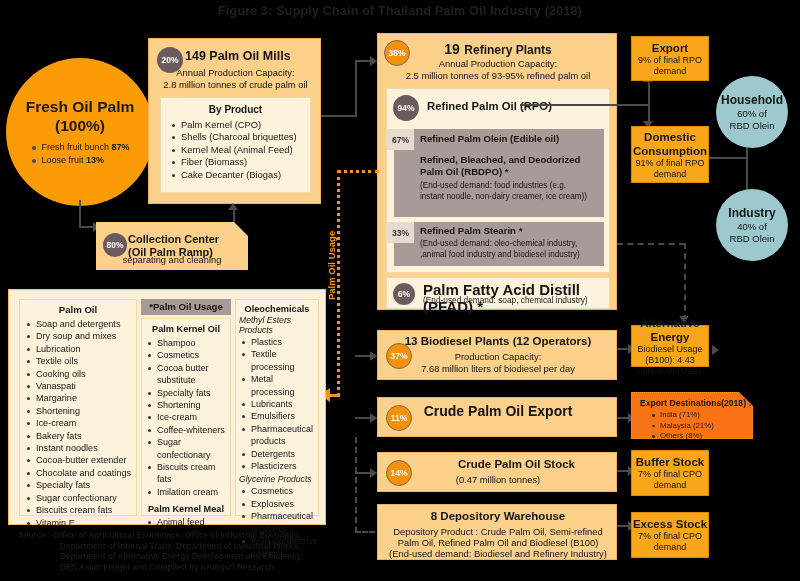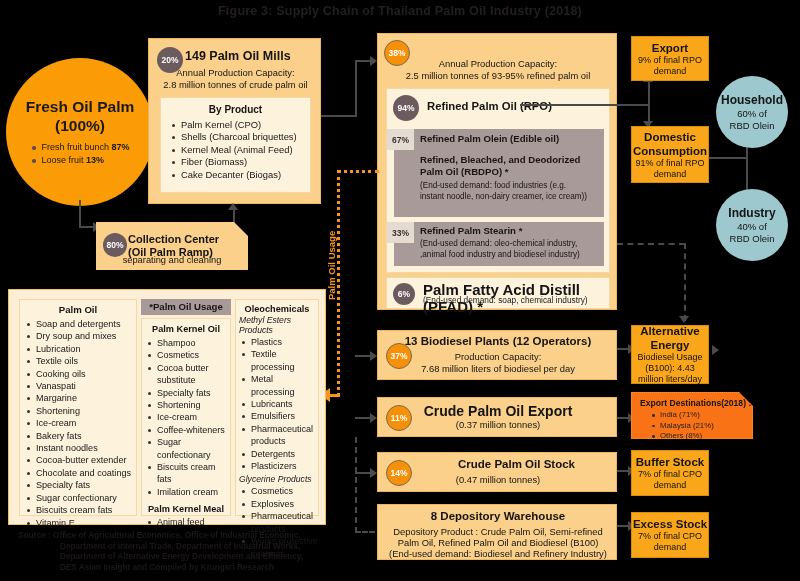--- a/index.html
+++ b/index.html
@@ -188,20 +188,24 @@
     <div class="pct dark" style="position:absolute;left:7px;top:11px;width:24px;height:24px;">80%</div>
     <div style="position:absolute; left:32px; top:11px; width:118px; text-align:left;">
       <div style="font-size:11px;font-weight:bold;line-height:13px;color:#141414;">Collection Center</div>
       <div style="font-size:11px;font-weight:bold;line-height:13px;color:#141414;">(Oil Palm Ramp)</div>
     </div>
     <div style="position:absolute; left:0; top:33px; width:152px; text-align:center; font-size:9.3px; color:#141414;">separating and cleaning</div>
   </div>
 
   <div class="abs lbox" style="left:377px; top:33px; width:240px; height:277px;">
     <div class="pct orange" style="position:absolute;left:6px;top:6px;width:26px;height:26px;">38%</div>
+    <div style="position:absolute;left:0;top:6px;width:240px;text-align:center;">
+      <span style="font-size:14px;font-weight:bold;color:#141414;">19</span>
+      <span style="font-size:12px;font-weight:bold;color:#141414;">Refinery Plants</span>
+    </div>
     <div class="mills-sub" style="position:absolute;left:0;top:24px;width:240px;">Annual Production Capacity:</div>
     <div class="mills-sub" style="position:absolute;left:0;top:36px;width:240px;">2.5 million tonnes of 93-95% refined palm oil</div>
 
     <div class="abs cream" style="left:8px; top:54px; width:224px; height:185px;">
       <div class="pct dark" style="position:absolute;left:6px;top:6px;width:26px;height:26px;">94%</div>
       <div style="position:absolute;left:40px;top:11px;font-size:11.3px;font-weight:bold;color:#141414;">Refined Palm Oil (RPO)</div>
 
       <div class="abs greyrow" style="left:7px; top:40px; width:210px; height:88px;">
         <div class="pct grey" style="position:absolute;left:-7px;top:0;width:27px;height:21px;background:#E4DBD1;font-size:8.5px;">67%</div>
         <div class="h" style="position:absolute;left:26px;top:4px;">Refined Palm Olein (Edible oil)</div>
@@ -277,21 +281,20 @@
     <div class="mills-sub" style="position:absolute;left:0;top:32px;width:240px;">7.68 million liters of biodiesel per day</div>
   </div>
   <div class="abs ln-h" style="left:355px; top:355px; width:18px;"></div>
   <div class="abs arrow arr-r" style="left:370px; top:351px;"></div>
   <div class="abs ln-h" style="left:617px; top:348px; width:16px;"></div>
   <div class="abs arrow arr-r" style="left:628px; top:344px;"></div>
 
   <div class="abs lbox" style="left:377px; top:397px; width:240px; height:40px;">
     <div class="pct orange" style="position:absolute;left:8px;top:7px;width:26px;height:26px;">11%</div>
     <div style="position:absolute;left:0;top:5px;width:240px;text-align:center;font-size:14px;font-weight:bold;color:#141414;">Crude Palm Oil Export</div>
-    <div class="mills-sub" style="position:absolute;left:0;top:21px;width:240px;">(0.37 million tonnes)</div>
   </div>
   <div class="abs ln-h" style="left:355px; top:417px; width:18px;"></div>
   <div class="abs arrow arr-r" style="left:370px; top:413px;"></div>
   <div class="abs ln-h" style="left:617px; top:417px; width:16px;"></div>
   <div class="abs arrow arr-r" style="left:628px; top:413px;"></div>
 
   <div class="abs lbox" style="left:377px; top:452px; width:240px; height:40px;">
     <div class="pct orange" style="position:absolute;left:8px;top:7px;width:26px;height:26px;">14%</div>
     <div style="position:absolute;left:0;top:5px;width:240px;text-align:center;font-size:11.5px;font-weight:bold;color:#141414;padding-left:37px;">Crude Palm Oil Stock</div>
     <div class="mills-sub" style="position:absolute;left:0;top:21px;width:240px;">(0.47 million tonnes)</div>
@@ -305,21 +308,21 @@
 
   <div class="abs lbox" style="left:377px; top:504px; width:240px; height:56px;">
     <div style="position:absolute;left:0;top:5px;width:240px;text-align:center;font-size:11.5px;font-weight:bold;color:#141414;">8 Depository Warehouse</div>
     <div class="mills-sub" style="position:absolute;left:0;top:21px;width:240px;">Depository Product : Crude Palm Oil, Semi-refined</div>
     <div class="mills-sub" style="position:absolute;left:0;top:32px;width:240px;">Palm Oil, Refined Palm Oil and Biodiesel (B100)</div>
     <div class="mills-sub" style="position:absolute;left:0;top:43px;width:240px;">(End-used demand: Biodiesel and Refinery Industry)</div>
   </div>
   <div class="abs dash-v" style="left:355px; top:437px; height:96px;"></div>
   <div class="abs dash-h" style="left:355px; top:531px; width:20px;"></div>
 
-  <div class="abs obox" style="left:631px; top:325px; width:78px; height:59px;">
+  <div class="abs obox" style="left:631px; top:325px; width:78px; height:42px;">
     <div class="hd">Alternative</div>
     <div class="hd">Energy</div>
     <div class="sb">Biodiesel Usage</div>
     <div class="sb">(B100): 4.43</div>
     <div class="sb">million liters/day</div>
   </div>
   <div class="abs arrow arr-r" style="left:712px; top:345px;"></div>
 
   <div class="abs dotbox tag" style="left:631px; top:392px; width:122px; height:47px;">
     <div class="h" style="margin:5px 0 0 8px;">Export Destinations(2018) :</div>

